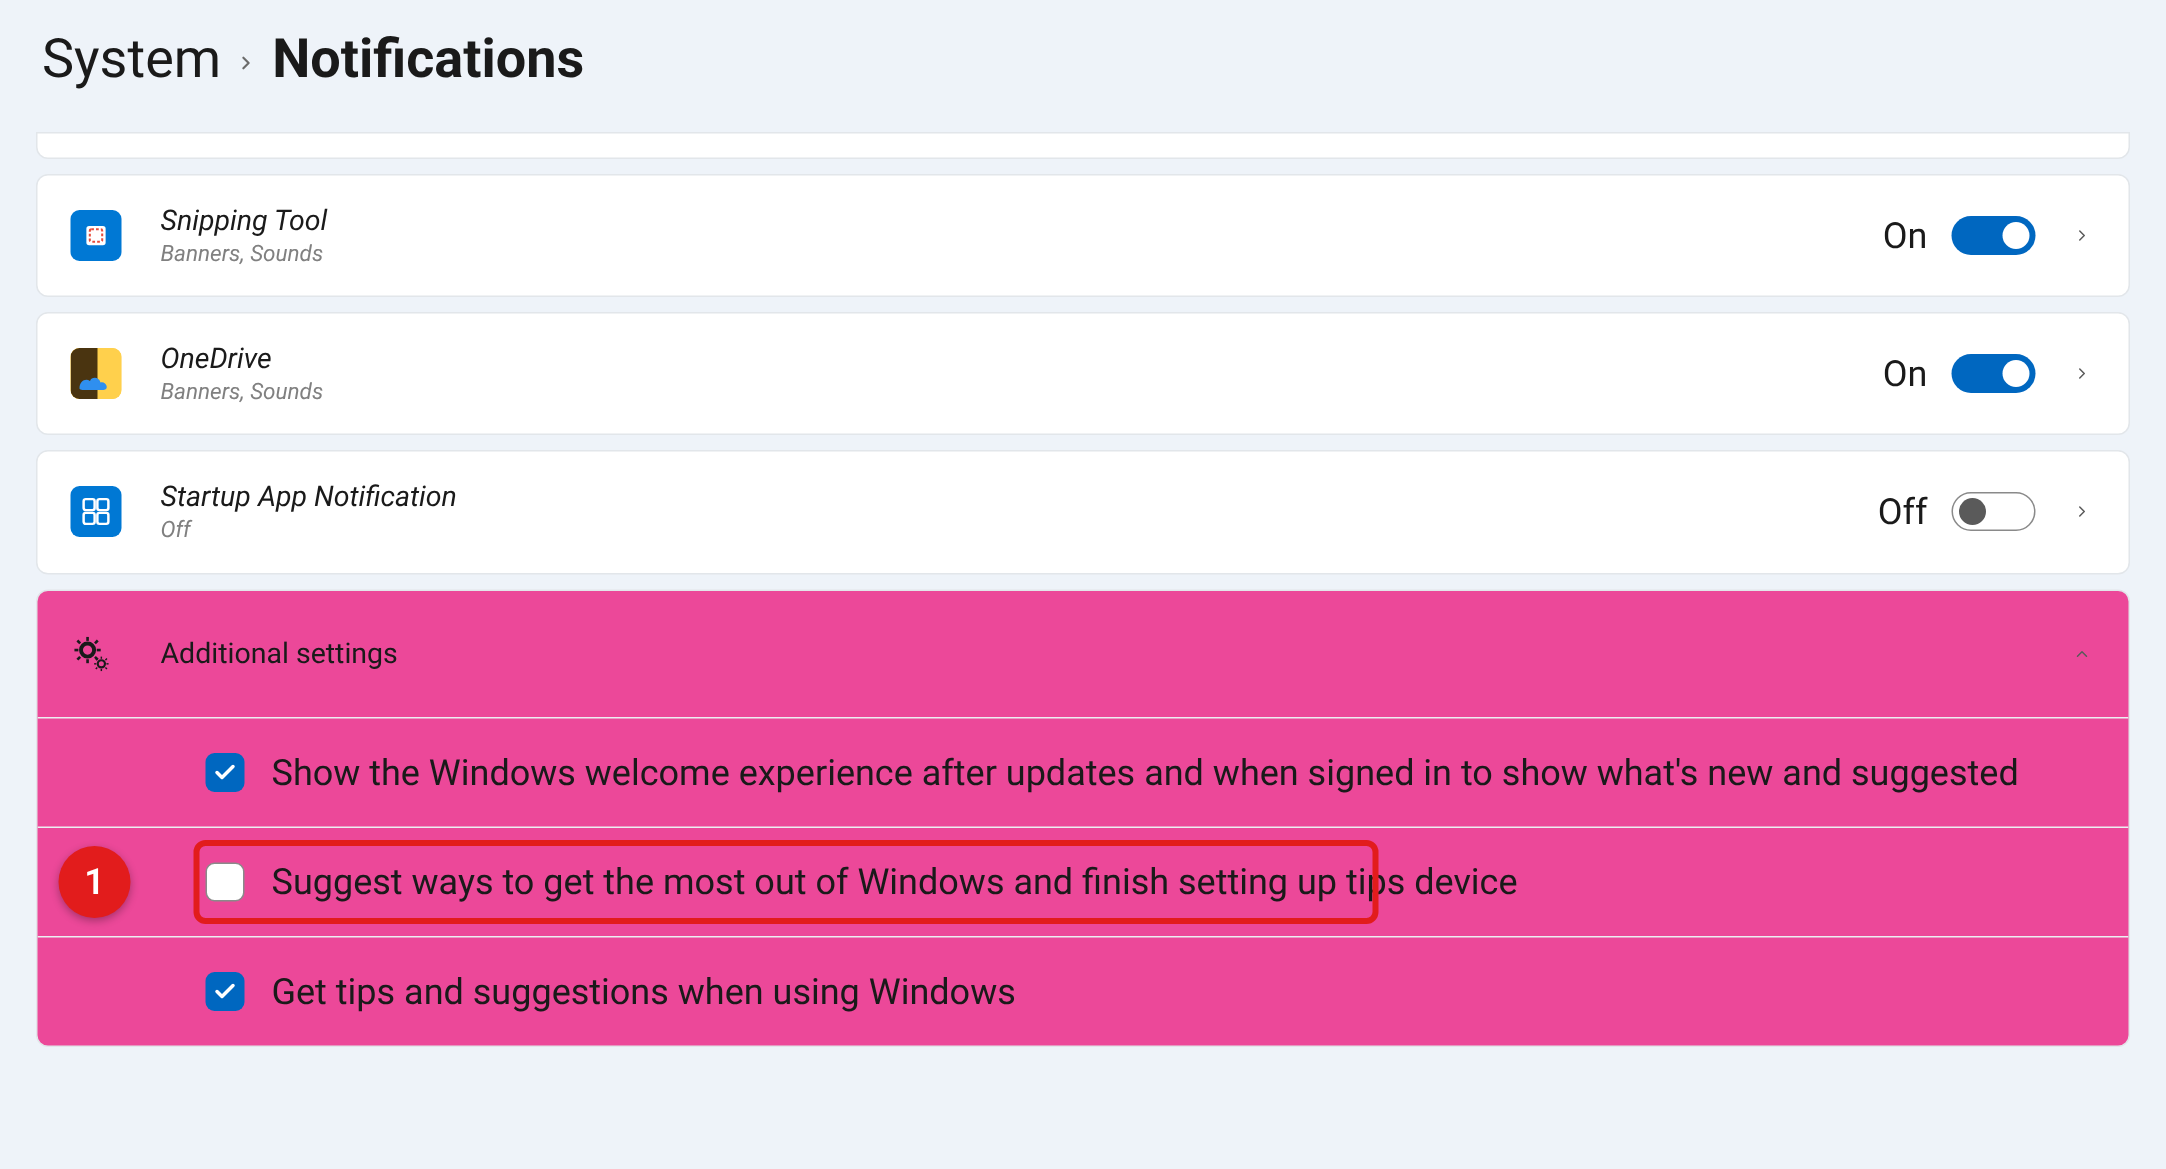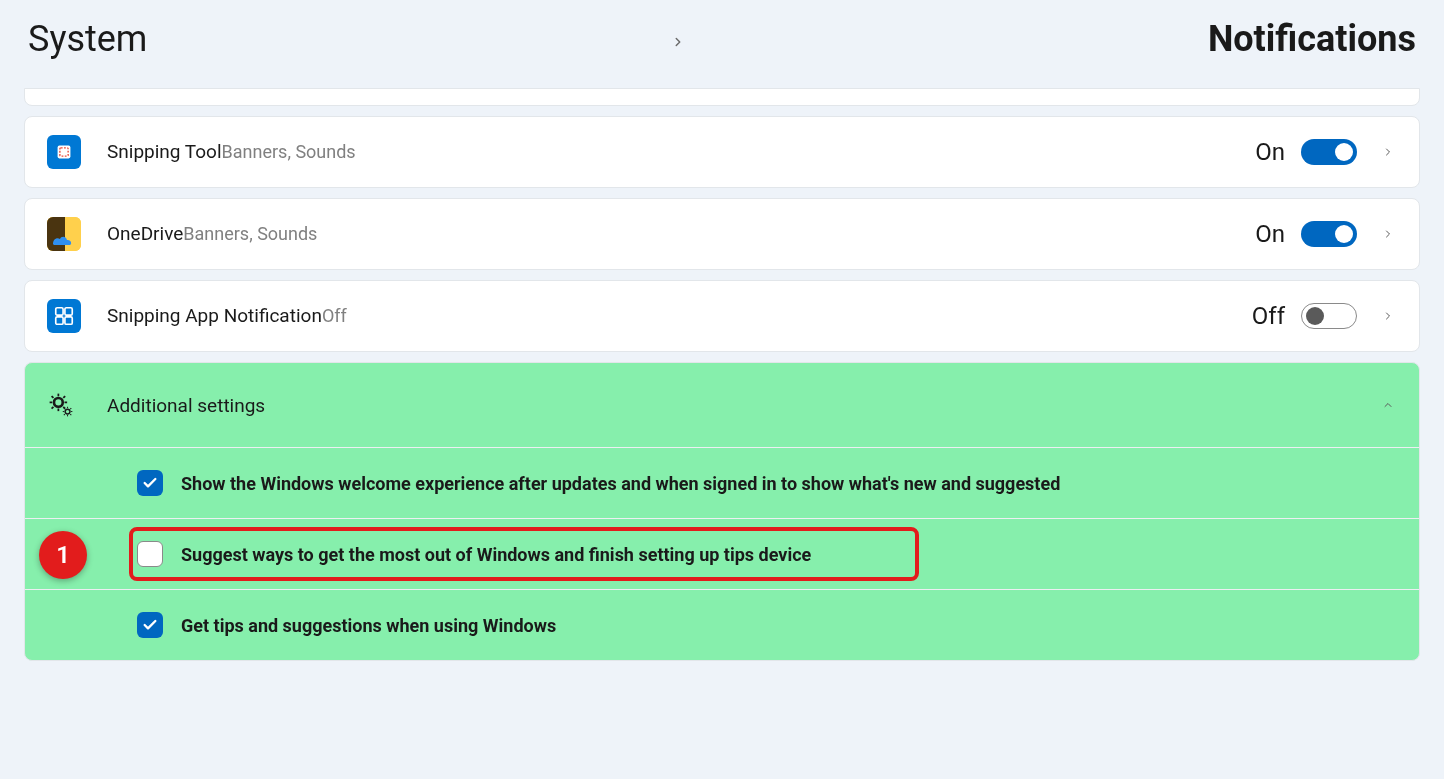--- a/index.html
+++ b/index.html
@@ -10,21 +10,20 @@
     color: #1a1a1a;
     width: 1444px;
     height: 779px;
     overflow: hidden;
   }
   .breadcrumb {
     display: flex;
     align-items: baseline;
     padding: 18px 28px 28px 28px;
     gap: 10px;
-    justify-content: space-between;
   }
   .breadcrumb .parent {
     font-size: 36px;
     font-weight: 400;
     color: #1a1a1a;
   }
   .breadcrumb .chev {
     font-size: 22px;
     color: #6b6b6b;
     position: relative;
@@ -60,29 +59,30 @@
     border-radius: 6px;
     display: flex;
     align-items: center;
     justify-content: center;
     flex-shrink: 0;
     margin-right: 26px;
   }
   .card .text-wrap {
     flex: 1;
     display: flex;
-    flex-direction: row;
+    flex-direction: column;
+    font-style: italic;
   }
   .card .title {
     font-size: 19px;
     color: #1a1a1a;
     line-height: 1.3;
   }
   .card .sub {
-    font-size: 18px;
+    font-size: 15px;
     color: #808080;
     line-height: 1.3;
   }
   .card .status {
     font-size: 24px;
     color: #1a1a1a;
     margin-right: 16px;
   }
   .toggle {
     width: 56px;
@@ -117,21 +117,21 @@
   }
   .row-chevron {
     width: 18px;
     color: #5a5a5a;
     display:flex;
     align-items:center;
     justify-content:center;
   }
   
   .section {
-    background: #86efac;
+    background: #ec4899;
     border: 1px solid #e2e6ea;
     border-radius: 8px;
     overflow: hidden;
   }
   .section-header {
     display: flex;
     align-items: center;
     padding: 28px 22px;
     border-bottom: 1px solid #eceff2;
   }
@@ -167,23 +167,22 @@
   }
   .checkbox.checked {
     background: #0067C0;
   }
   .checkbox.unchecked {
     background: #fff;
     border: 1.5px solid #8a8a8a;
   }
   .checkbox svg { display:block; }
   .opt-label {
-    font-size: 18px;
-    color: #1a1a1a;
-    font-weight: bold;
+    font-size: 24px;
+    color: #1a1a1a;
   }
   
   .highlight-box {
     position: absolute;
     border: 4px solid #E21C1C;
     border-radius: 8px;
     pointer-events: none;
   }
   .number-badge {
     position: absolute;
@@ -270,21 +269,21 @@
   <div class="card">
     <div class="icon-wrap icon-startup">
       <svg width="22" height="22" viewBox="0 0 24 24" fill="none">
         <rect x="3" y="3" width="8" height="8" rx="1.5" stroke="#fff" stroke-width="1.8"></rect>
         <rect x="13" y="3" width="8" height="8" rx="1.5" stroke="#fff" stroke-width="1.8"></rect>
         <rect x="3" y="13" width="8" height="8" rx="1.5" stroke="#fff" stroke-width="1.8"></rect>
         <rect x="13" y="13" width="8" height="8" rx="1.5" stroke="#fff" stroke-width="1.8"></rect>
       </svg>
     </div>
     <div class="text-wrap">
-      <span class="title">Snipping App Notification</span>
+      <span class="title">Startup App Notification</span>
       <span class="sub">Off</span>
     </div>
     <span class="status">Off</span>
     <div class="toggle off">
         <div class="knob"></div>
       </div>
     <div class="row-chevron">
       <svg width="12" height="18" viewBox="0 0 24 24" fill="none" stroke="#5a5a5a" stroke-width="2" stroke-linecap="round" stroke-linejoin="round">
           <polyline points="9 18 15 12 9 6"></polyline>
         </svg>

